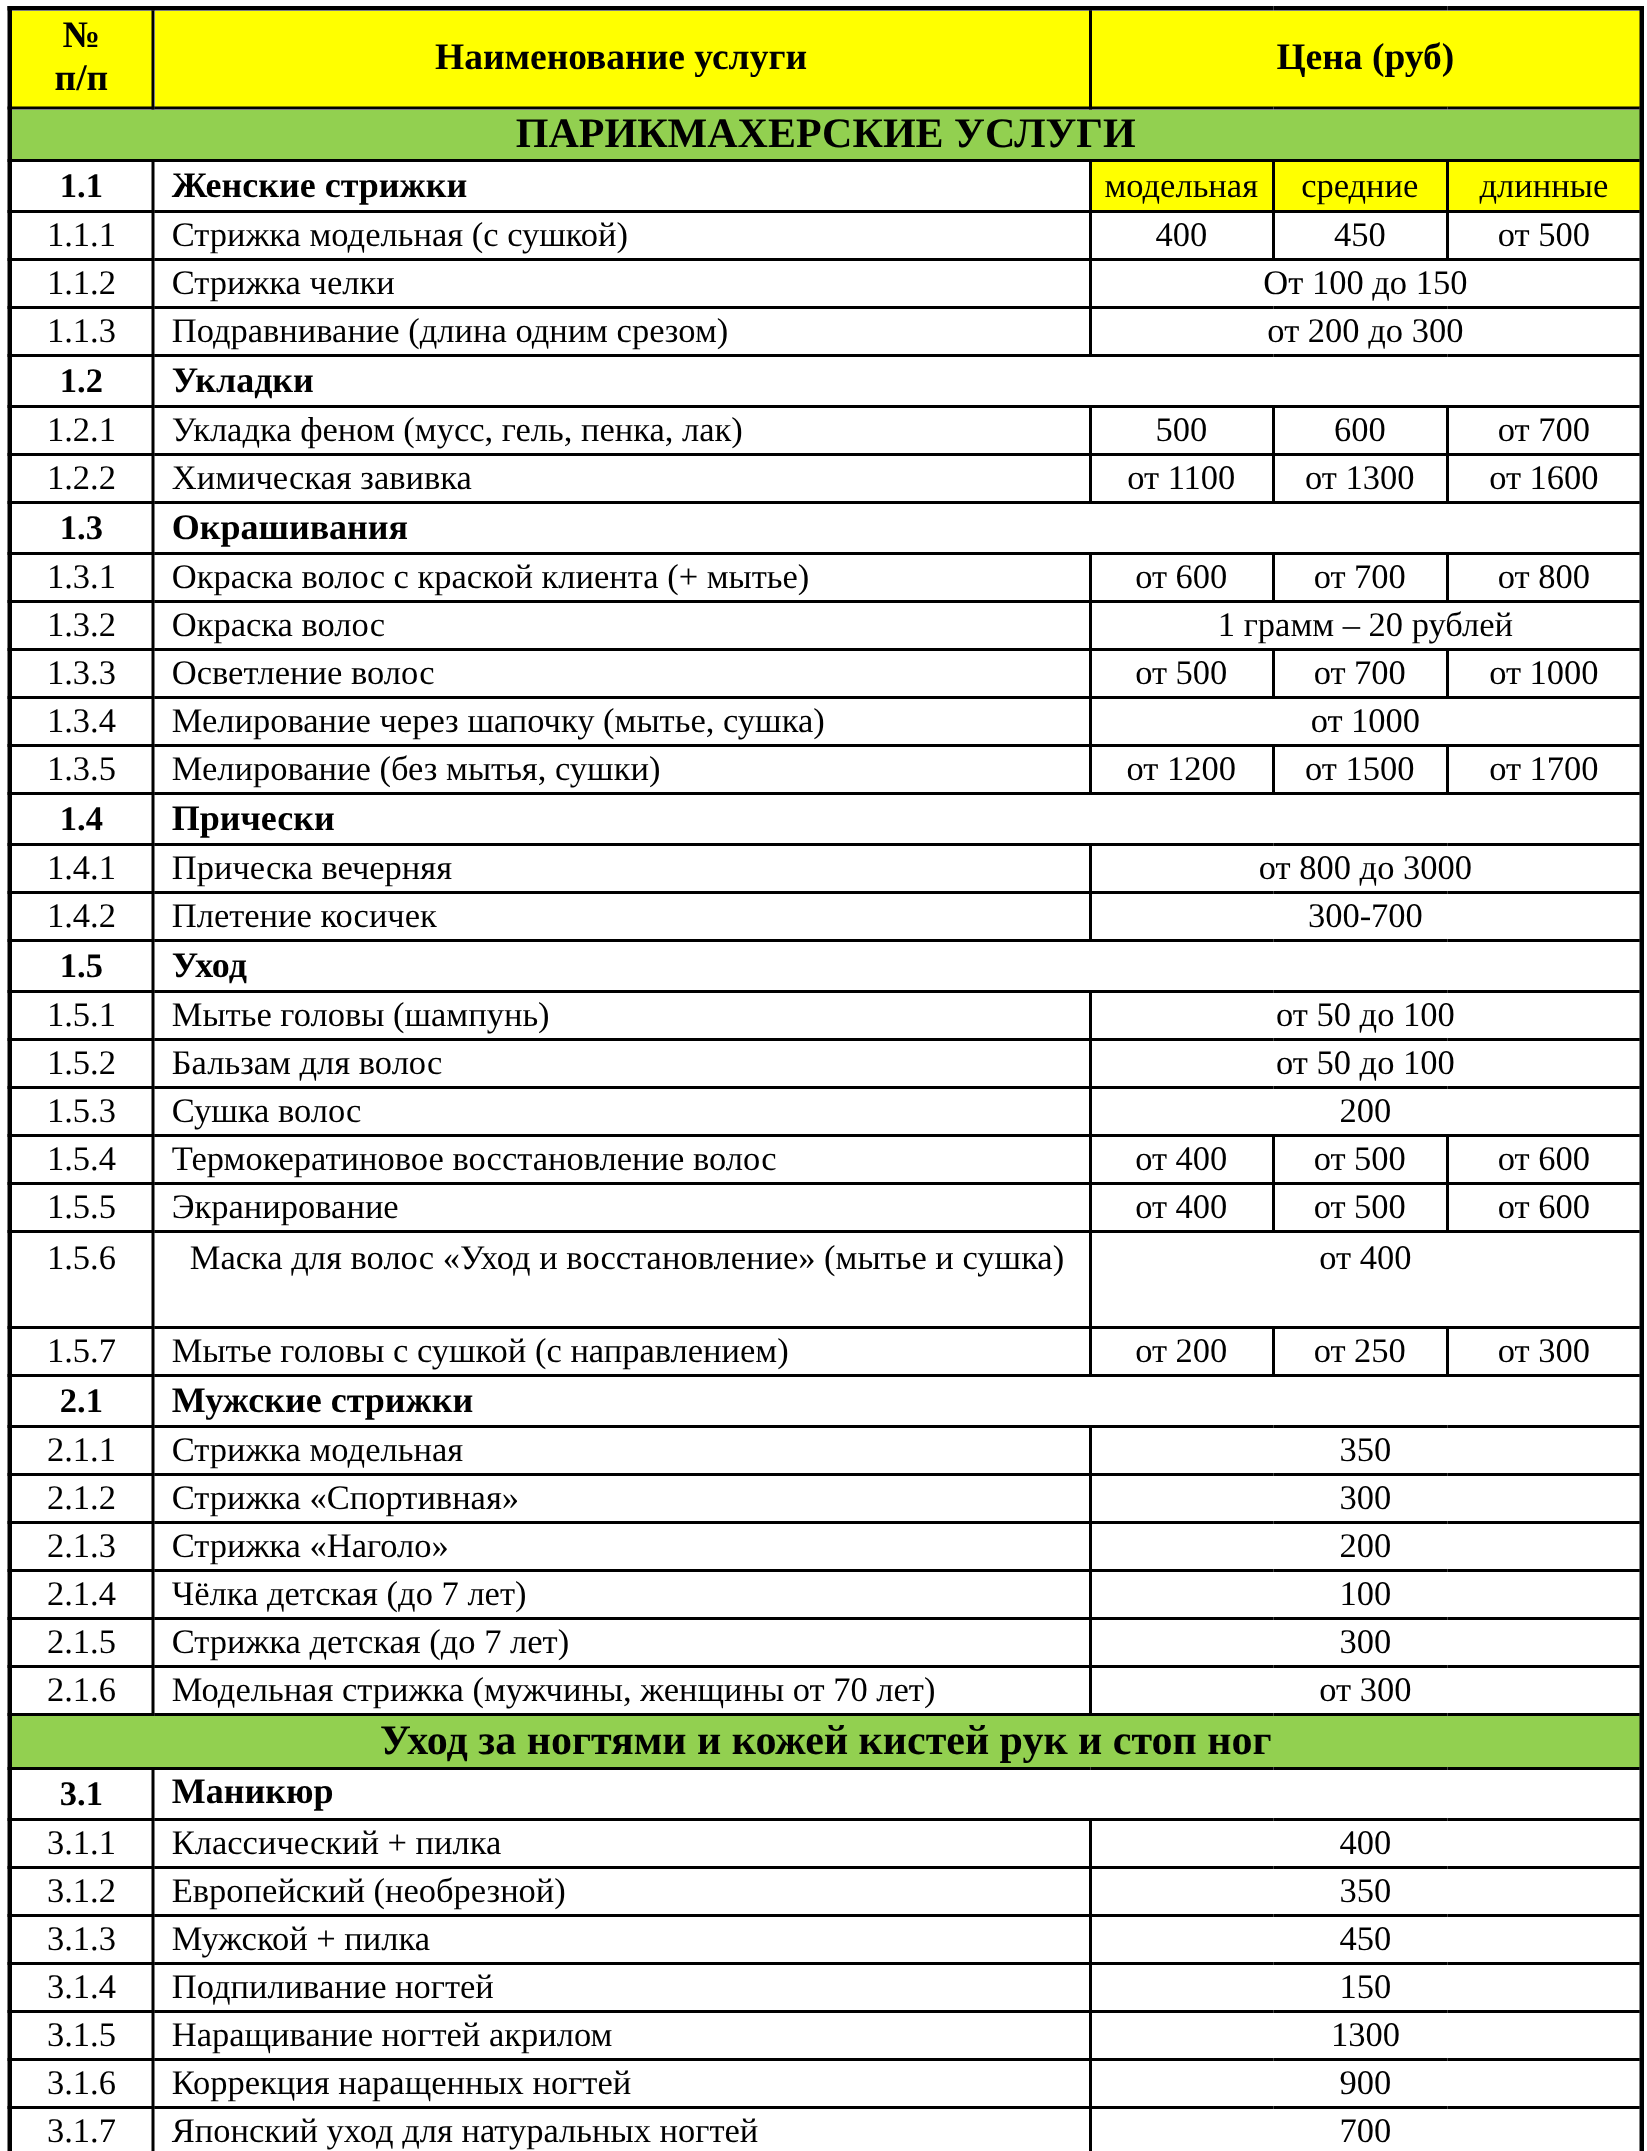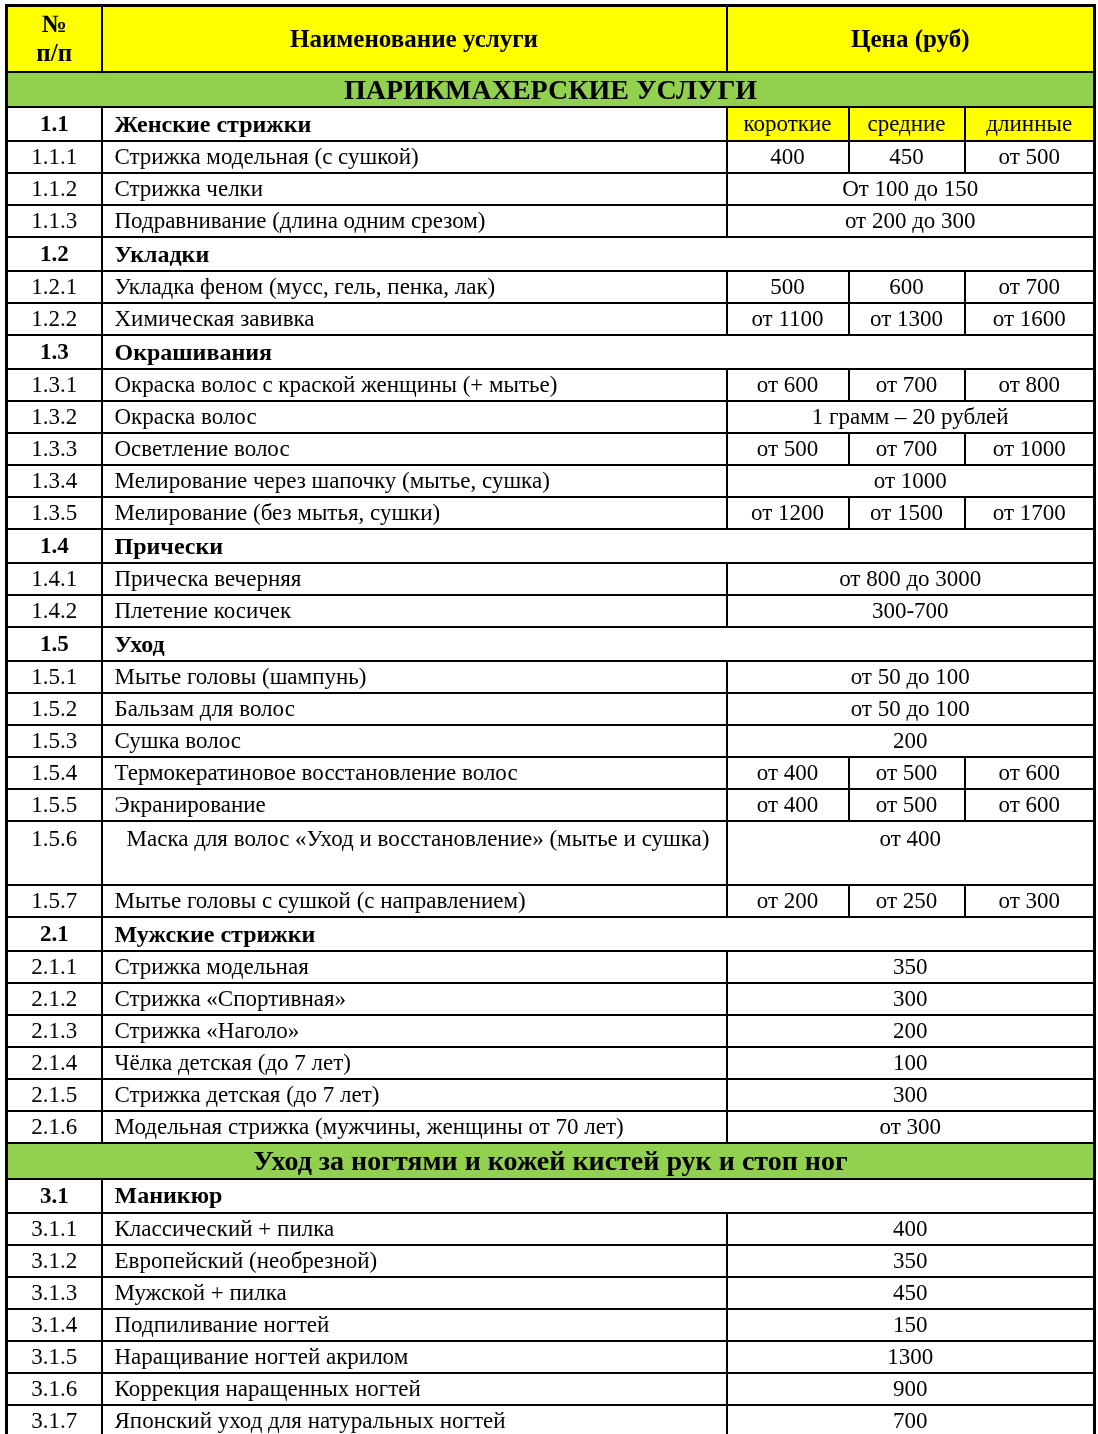--- a/index.html
+++ b/index.html
@@ -96,21 +96,21 @@
         <td colspan="3">Цена (руб)</td>
       </tr>
     </thead>
     <tbody>
         <tr class="band">
           <td class="band-cell" colspan="5">ПАРИКМАХЕРСКИЕ УСЛУГИ</td>
         </tr>
         <tr class="group">
           <td class="num">1.1</td>
           <td class="name">Женские стрижки</td>
-          <td class="subhead">короткие</td>
+          <td class="subhead">модельная</td>
           <td class="subhead">средние</td>
           <td class="subhead">длинные</td>
         </tr>
         <tr class="item">
           <td class="num">1.1.1</td>
           <td class="name">Стрижка модельная (с сушкой)</td>
           <td class="price">400</td>
           <td class="price">450</td>
           <td class="price">от 500</td>
         </tr>
@@ -141,21 +141,21 @@
           <td class="price">от 1100</td>
           <td class="price">от 1300</td>
           <td class="price">от 1600</td>
         </tr>
         <tr class="group">
           <td class="num">1.3</td>
           <td class="name" colspan="4">Окрашивания</td>
         </tr>
         <tr class="item">
           <td class="num">1.3.1</td>
-          <td class="name">Окраска волос с краской женщины (+ мытье)</td>
+          <td class="name">Окраска волос с краской клиента (+ мытье)</td>
           <td class="price">от 600</td>
           <td class="price">от 700</td>
           <td class="price">от 800</td>
         </tr>
         <tr class="item">
           <td class="num">1.3.2</td>
           <td class="name">Окраска волос</td>
           <td class="price" colspan="3">1 грамм – 20 рублей</td>
         </tr>
         <tr class="item">

